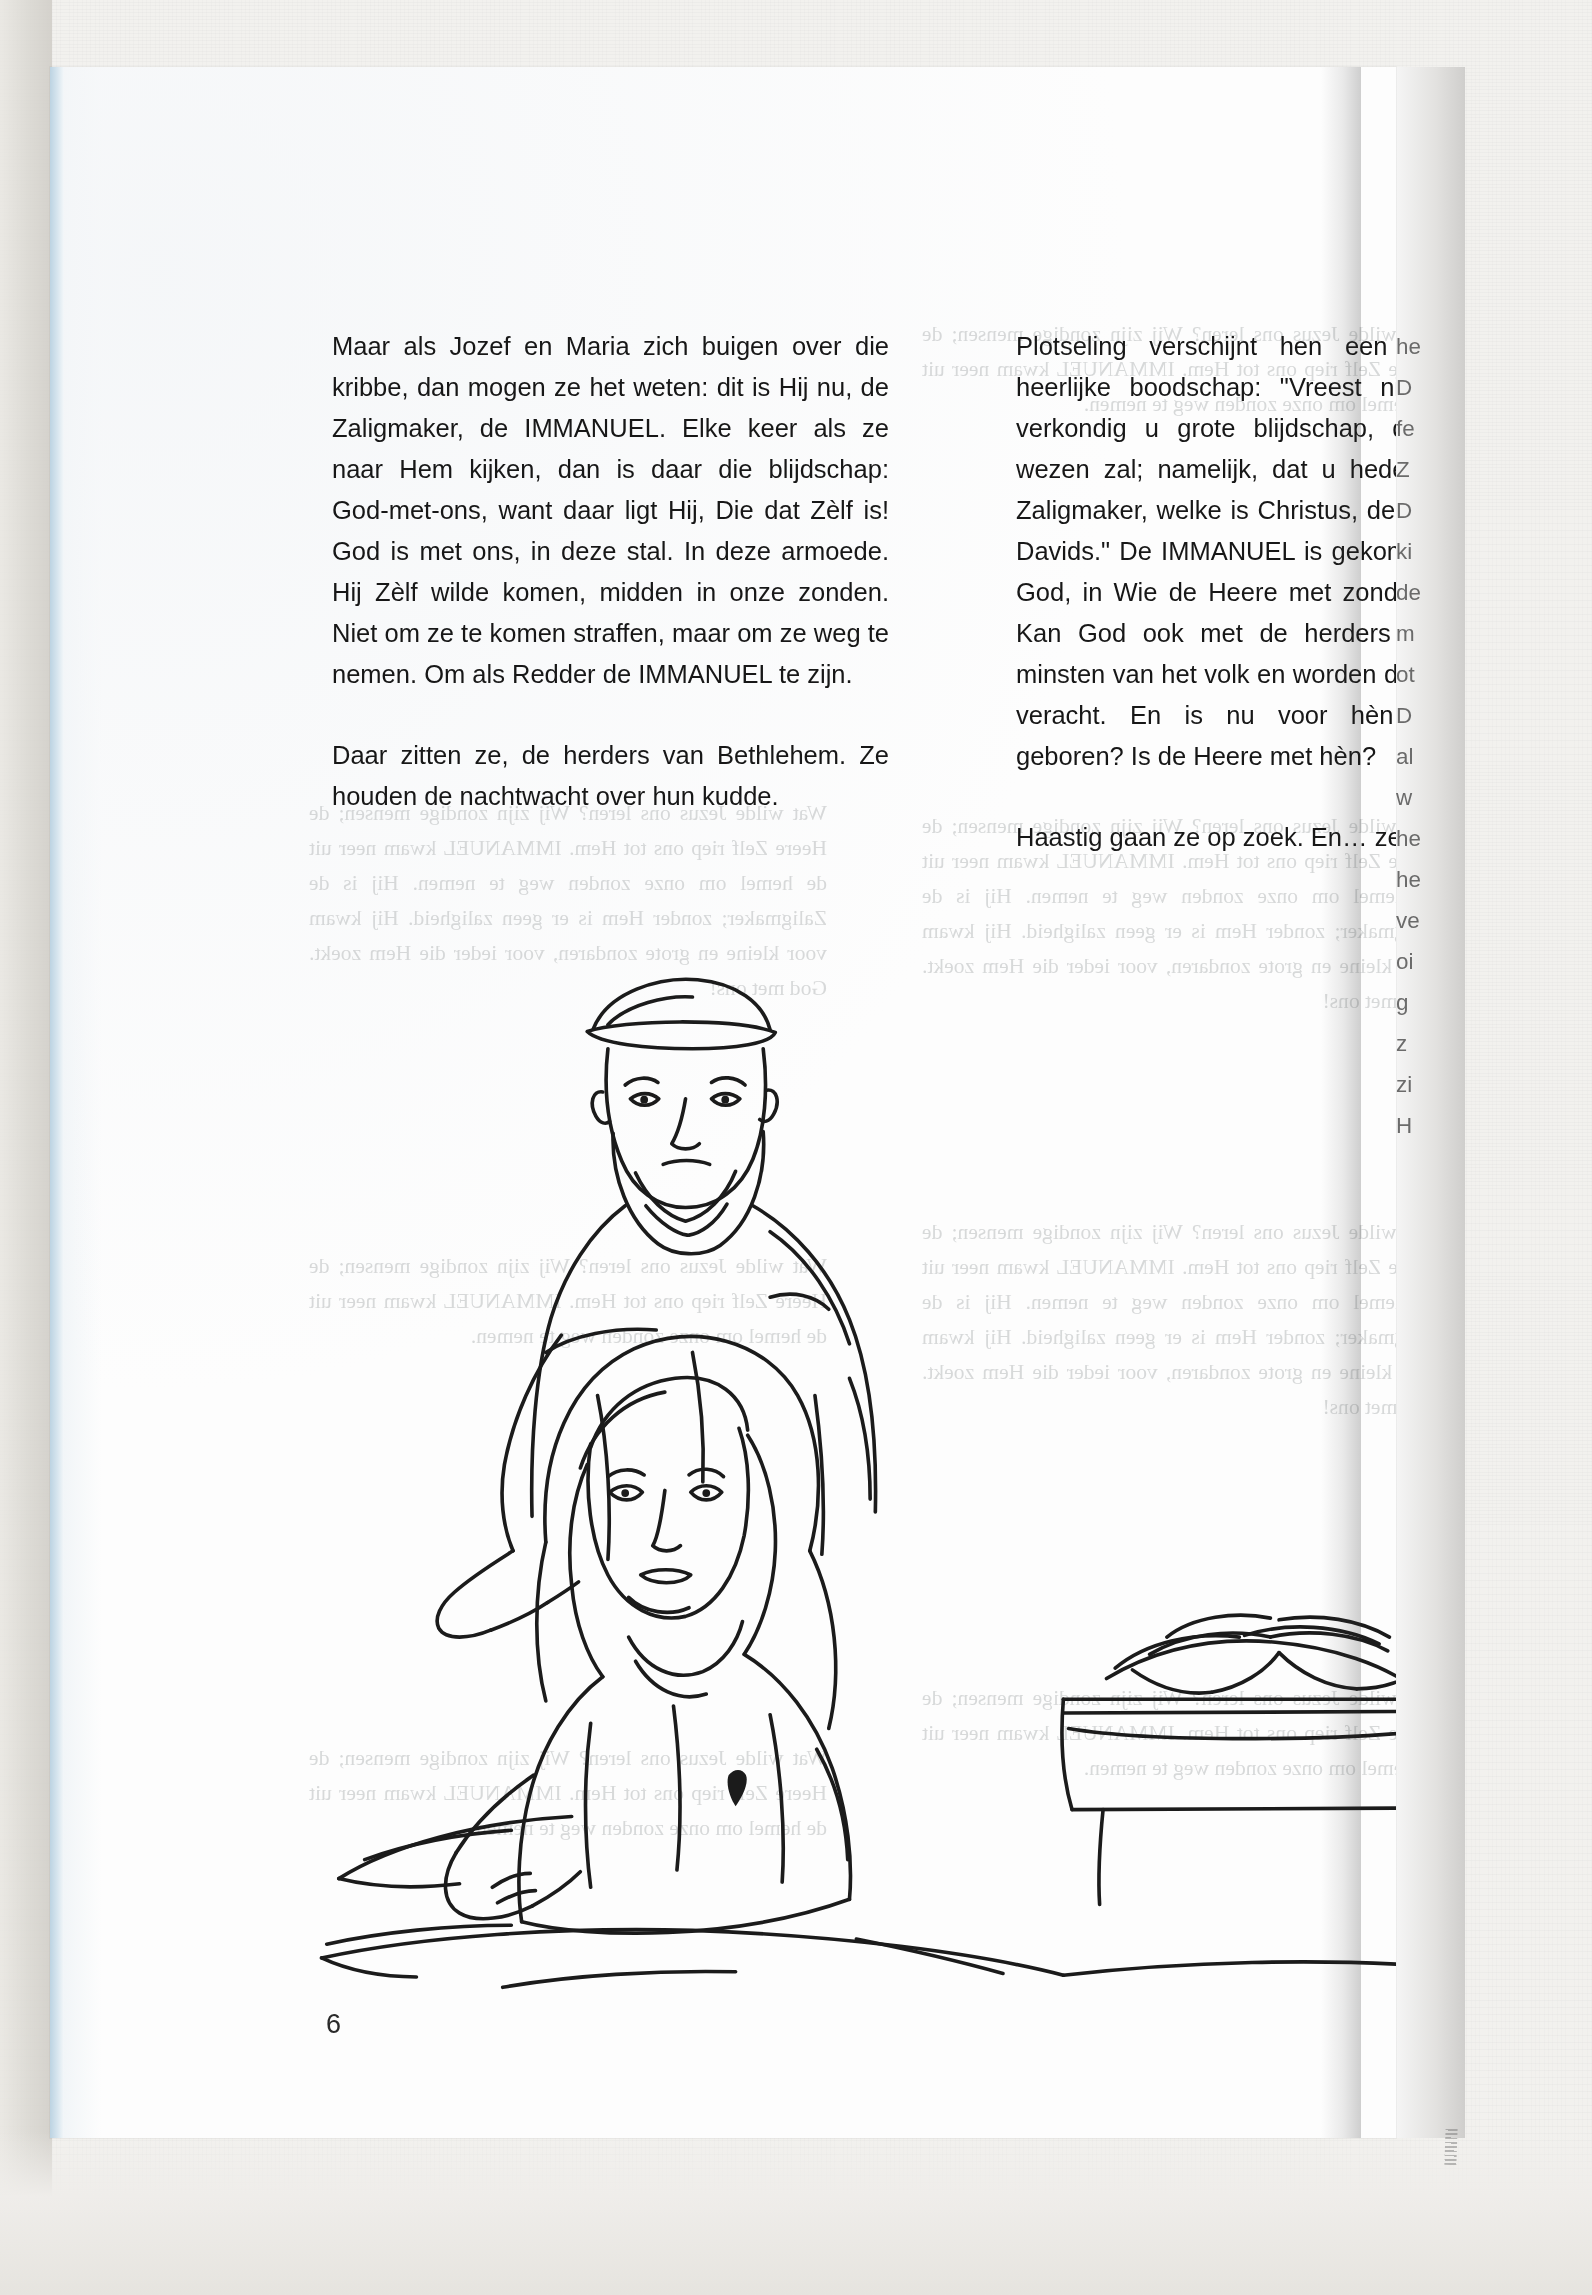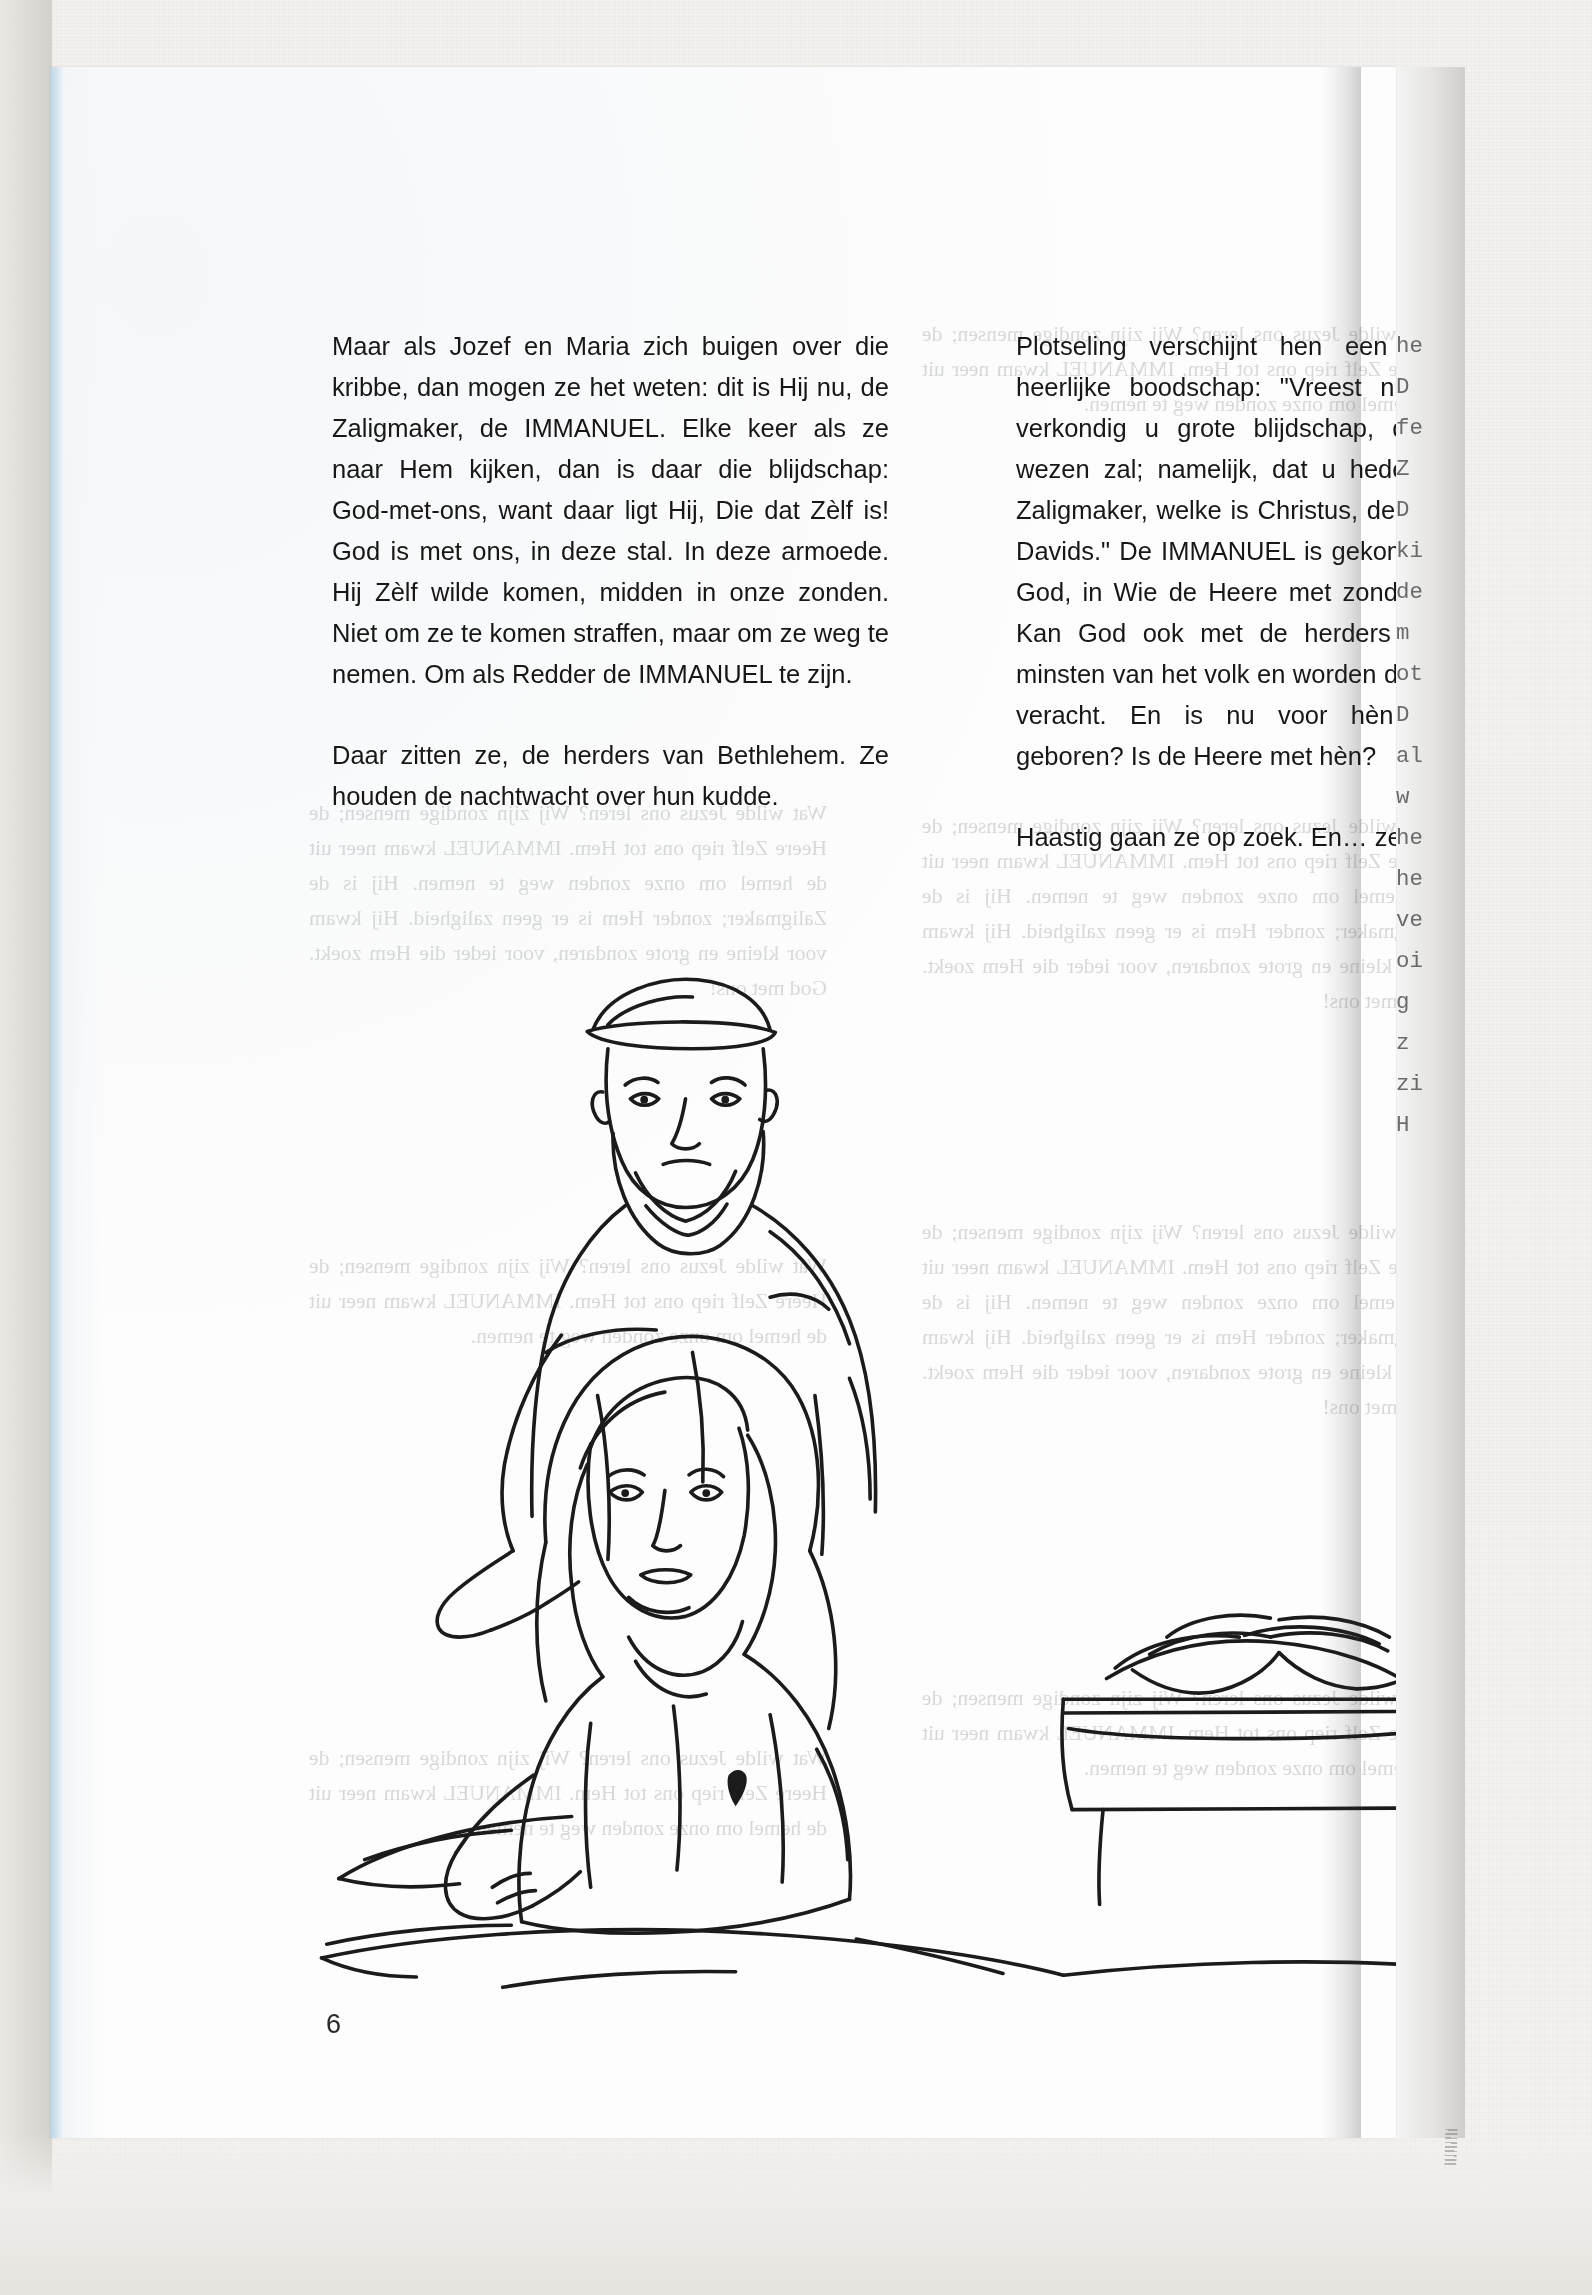--- a/index.html
+++ b/index.html
@@ -130,21 +130,21 @@
   .textcol p { margin: 0 0 40px 8px; }
   .textcol p:last-child { margin-bottom: 0; }
   .textcol p.tight { margin-bottom: 0; }
 
   
   .sliver {
     position: absolute;
     left: 1346px;
     top: 259px;
     width: 74px;
-    font-family: Liberation Mono, monospace;
+    font-family: Liberation Sans, sans-serif;
     font-size: 22.4px;
     line-height: 41px;
     color: #4a4a4a;
     overflow: hidden;
     white-space: nowrap;
     opacity: 0.8;
   }
   .sliver div { overflow: hidden; }
 
   .page-number {

